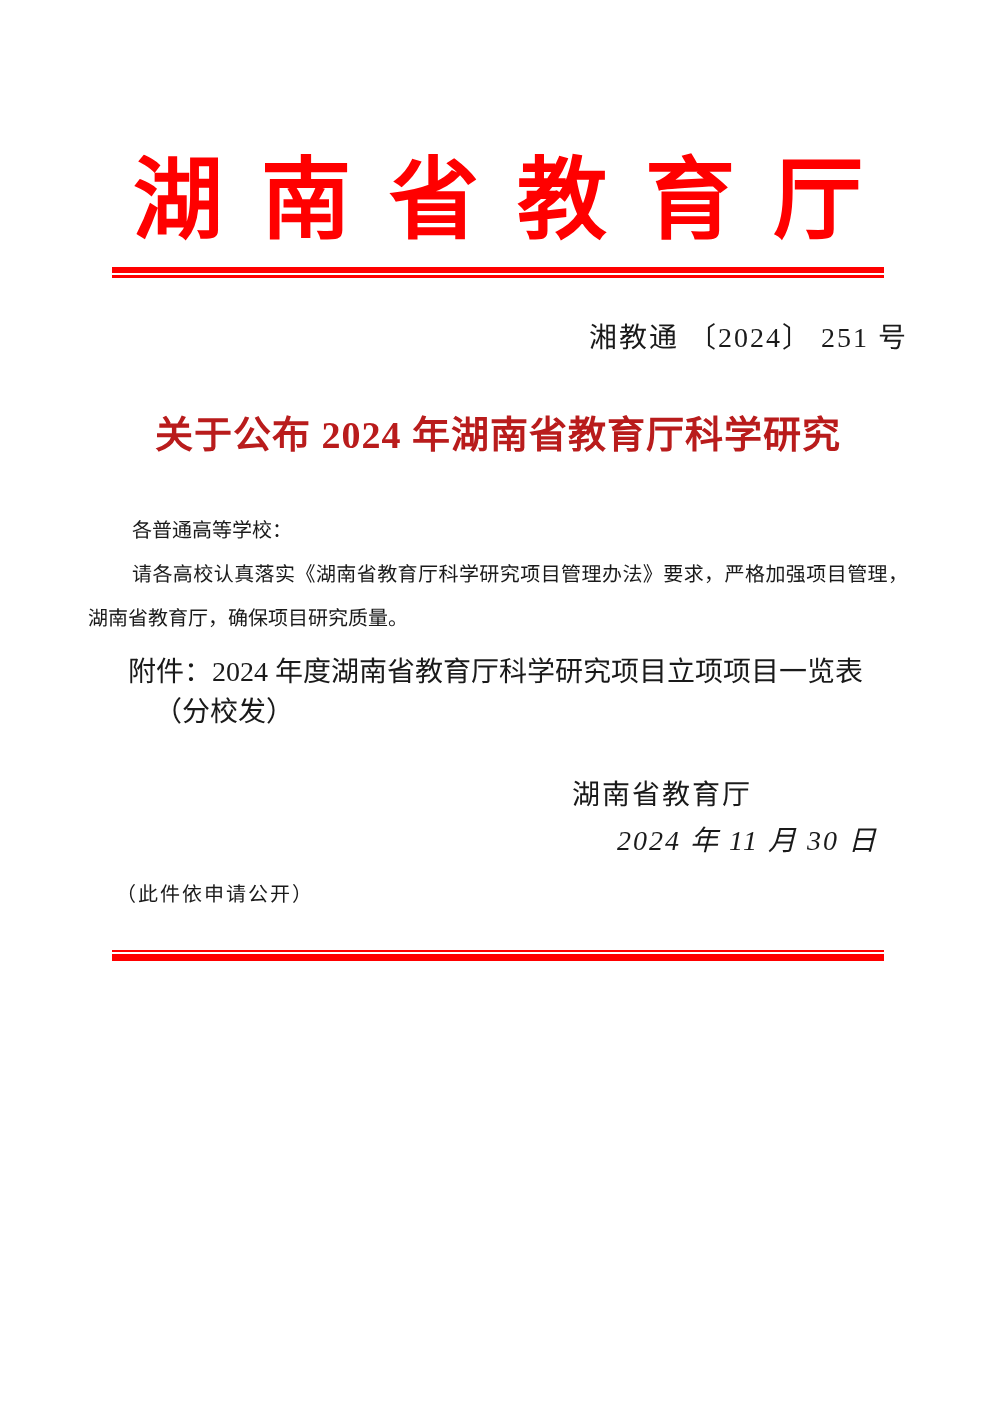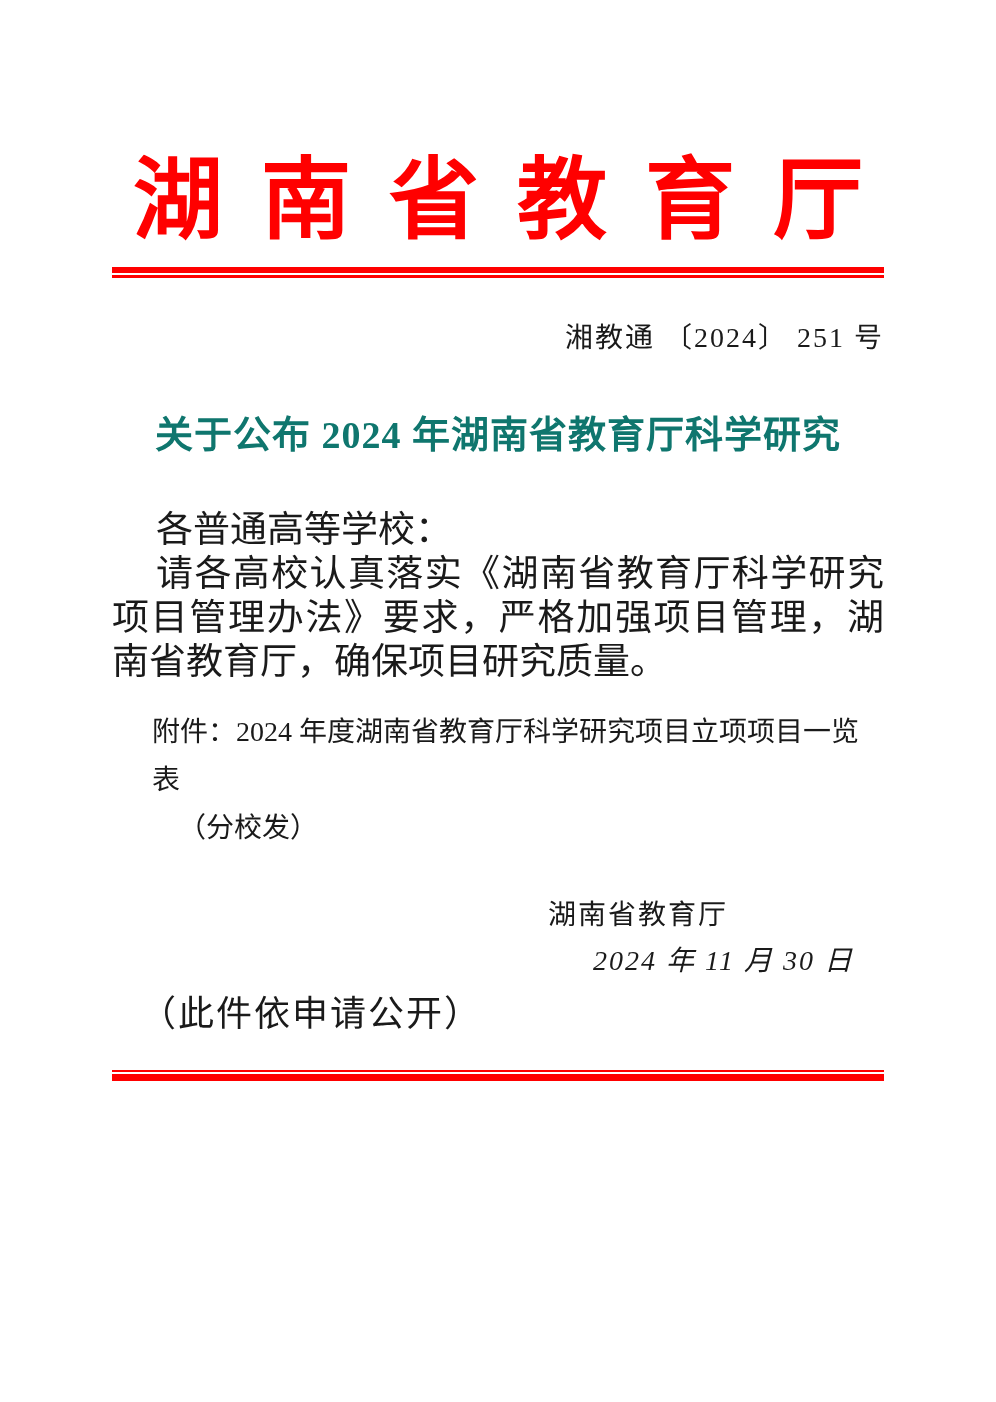--- a/index.html
+++ b/index.html
@@ -39,75 +39,75 @@
   }
   .rule-top { margin-top: 14px; }
   .rule .thick { height: 6px; background: var(--accent, #ff0000); }
   .rule .thin  { height: 3px; background: var(--accent, #ff0000); }
   .rule .gap   { height: 2px; background: transparent; }
   .rule-bottom { margin-top: 34px; }
   .rule-bottom .thin  { height: 2px; }
   .rule-bottom .thick { height: 7px; }
 
   .content {
-    padding: 0 112px;
+    padding: 0 88px;
   }
   
   .doc-number {
     margin-top: 42px;
     text-align: right;
     font-size: 28px;
     line-height: 36px;
     letter-spacing: 2px;
     white-space: nowrap;
   }
   
   .title {
     margin-top: 52px;
     text-align: center;
     font-weight: bold;
     font-size: 38px;
     line-height: 54px;
     letter-spacing: 1px;
-    color: #0f766e;
+    color: #b91c1c;
   }
   
   .body-text {
     margin-top: 46px;
-    font-size: 37px;
+    font-size: 20px;
     line-height: 44px;
     text-align: justify;
     text-justify: inter-character;
   }
   .body-text p.para {
     margin: 0;
     text-indent: 44px;
   }
   .salutation { text-indent: 0; }
   
   .attachment {
-    margin-top: 24px;
+    margin-top: 12px;
     font-size: 28px;
-    line-height: 48px;
+    line-height: 40px;
   }
   .attach-line1 { margin-left: 40px; }
   .attach-line2 { margin-left: 66px; }
   
   .signature {
     margin-top: 40px;
     font-size: 28px;
     line-height: 46px;
   }
   .sig-agency { text-align: right; padding-right: 156px; letter-spacing: 2px; }
   .sig-date   { text-align: right; padding-right: 30px;  letter-spacing: 2px; font-style: italic; }
   
   .disclosure {
     margin-top: 8px;
     margin-left: 28px;
-    font-size: 36px;
+    font-size: 20px;
     line-height: 44px;
     letter-spacing: 2px;
   }
 </style>
 </head>
 <body style="color: rgb(26, 26, 26); background: rgb(255, 255, 255);">
 
 <div class="page">
 
   <div class="agency-header">湖南省教育厅</div>

